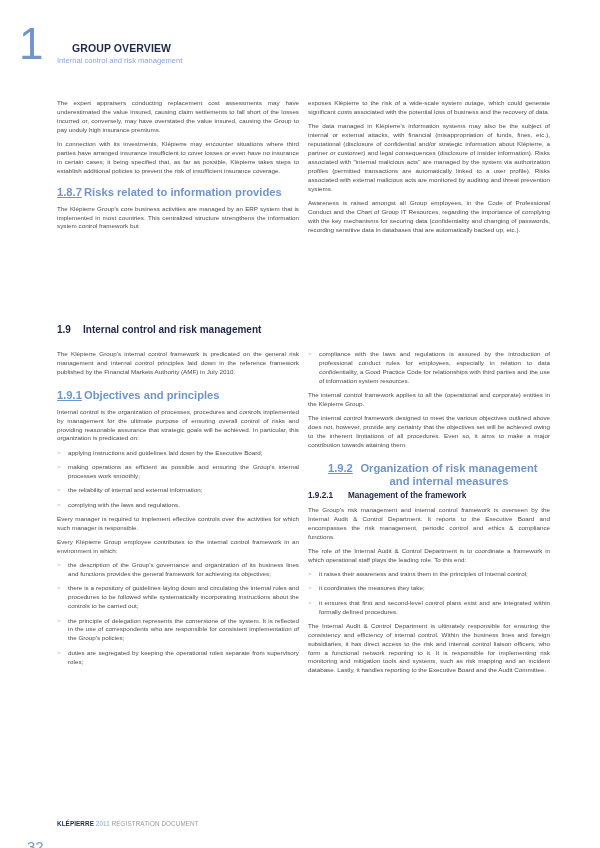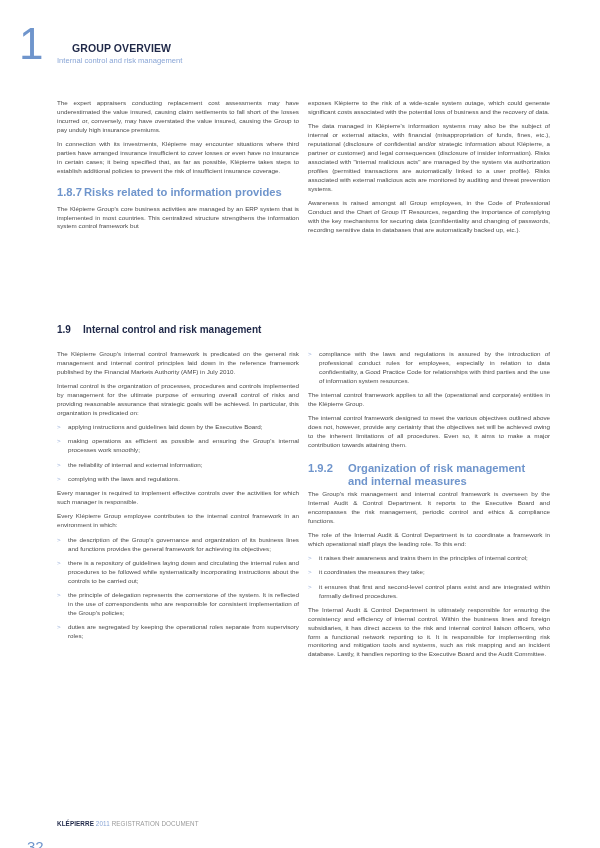--- a/index.html
+++ b/index.html
@@ -14,21 +14,21 @@
                color: #1f2848; letter-spacing: 0.1px; }
   .hdr-sub { position: absolute; left: 57px; top: 56px; font-size: 7.6px; color: #8aa6d6; }
 
   
   .col { position: absolute; width: 242px; font-size: 6.25px; line-height: 8.9px; color: #4a4a4a; }
   .col p { margin: 0 0 5.4px 0; text-align: justify; }
   .col .bul { position: relative; padding-left: 11px; margin: 0 0 5.4px 0; text-align: justify; }
   .col .bul::before { content: ">"; position: absolute; left: 0; top: 0; color: #9ab0d8; }
 
   .h3 { color: #6f95cc; font-weight: bold; font-size: 11.2px; line-height: 13px; margin: 0 0 6px 0; }
-  .h3 .n { display: inline-block; width: 27px; }
+  .h3 .n { display: inline-block; width: 27px; text-decoration: underline; }
   .h3b .n { width: 40px; }
   .h4 { color: #1f2848; font-weight: bold; font-size: 8.2px; line-height: 11px; margin: 0 0 5px 0; }
   .h4 .n { display: inline-block; width: 40px; }
   .h2 { position: absolute; left: 57px; top: 324px; font-size: 10px; font-weight: bold; color: #1f2848; }
   .h2 .n { display: inline-block; width: 26px; }
 
   
   .pgnum { position: absolute; left: 27px; top: 838px; font-size: 15px; color: #6f95cc; }
   .foot { position: absolute; left: 57px; top: 820px; font-size: 6.3px; color: #9a9a9a; letter-spacing: 0.1px; }
   .foot .brand { color: #1f2848; font-weight: bold; }
@@ -57,40 +57,46 @@
     <p>The data managed in Klépierre's information systems may also be the subject of internal or external attacks, with financial (misappropriation of funds, fines, etc.), reputational (disclosure of confidential and/or strategic information about Klépierre, a partner or customer) and legal consequences (disclosure of insider information). Risks associated with "internal malicious acts" are managed by the system via authorization profiles (permitted transactions are automatically linked to a user profile). Risks associated with external malicious acts are monitored by auditing and threat prevention systems.</p>
     <p>Awareness is raised amongst all Group employees, in the Code of Professional Conduct and the Chart of Group IT Resources, regarding the importance of complying with the key mechanisms for securing data (confidentiality and changing of passwords, recording sensitive data in databases that are automatically backed up, etc.).</p>
   </div>
 
   <div class="h2">
     <span class="n">1.9</span><span>Internal control and risk management</span>
   </div>
 
   <div class="col" style="left:57px; top:350px;">
     <p>The Klépierre Group's internal control framework is predicated on the general risk management and internal control principles laid down in the reference framework published by the Financial Markets Authority (AMF) in July 2010.</p>
+    <div class="h3" style="margin-top:12px;">
+      <span class="n">1.9.1</span><span>Objectives and principles</span>
+    </div>
     <p>Internal control is the organization of processes, procedures and controls implemented by management for the ultimate purpose of ensuring overall control of risks and providing reasonable assurance that strategic goals will be achieved. In particular, this organization is predicated on:</p>
     <div class="bul">applying instructions and guidelines laid down by the Executive Board;</div>
     <div class="bul">making operations as efficient as possible and ensuring the Group's internal processes work smoothly;</div>
     <div class="bul">the reliability of internal and external information;</div>
     <div class="bul">complying with the laws and regulations.</div>
     <p>Every manager is required to implement effective controls over the activities for which such manager is responsible.</p>
     <p>Every Klépierre Group employee contributes to the internal control framework in an environment in which:</p>
     <div class="bul">the description of the Group's governance and organization of its business lines and functions provides the general framework for achieving its objectives;</div>
     <div class="bul">there is a repository of guidelines laying down and circulating the internal rules and procedures to be followed while systematically incorporating instructions about the controls to be carried out;</div>
     <div class="bul">the principle of delegation represents the cornerstone of the system. It is reflected in the use of correspondents who are responsible for consistent implementation of the Group's policies;</div>
     <div class="bul">duties are segregated by keeping the operational roles separate from supervisory roles;</div>
   </div>
 
   <div class="col" style="left:308px; top:350px;">
     <div class="bul">compliance with the laws and regulations is assured by the introduction of professional conduct rules for employees, especially in relation to data confidentiality, a Good Practice Code for relationships with third parties and the use of information system resources.</div>
     <p>The internal control framework applies to all the (operational and corporate) entities in the Klépierre Group.</p>
     <p>The internal control framework designed to meet the various objectives outlined above does not, however, provide any certainty that the objectives set will be achieved owing to the inherent limitations of all procedures. Even so, it aims to make a major contribution towards attaining them.</p>
-    <div class="h3 h3b" style="margin-top:12px; margin-bottom:2px;">
+    <div class="h3 h3b" style="margin-top:12px; margin-bottom:2px;text-align:center;">
       <span class="n">1.9.2</span><span>Organization of risk management</span><br>
       <span class="n"></span><span>and internal measures</span>
+    </div>
+    <div class="h4">
+      <span class="n">1.9.2.1</span><span>Management of the framework</span>
     </div>
     <p>The Group's risk management and internal control framework is overseen by the Internal Audit &amp; Control Department. It reports to the Executive Board and encompasses the risk management, periodic control and ethics &amp; compliance functions.</p>
     <p>The role of the Internal Audit &amp; Control Department is to coordinate a framework in which operational staff plays the leading role. To this end:</p>
     <div class="bul">it raises their awareness and trains them in the principles of internal control;</div>
     <div class="bul">it coordinates the measures they take;</div>
     <div class="bul">it ensures that first and second-level control plans exist and are integrated within formally defined procedures.</div>
     <p>The Internal Audit &amp; Control Department is ultimately responsible for ensuring the consistency and efficiency of internal control. Within the business lines and foreign subsidiaries, it has direct access to the risk and internal control liaison officers, who form a functional network reporting to it. It is responsible for implementing risk monitoring and mitigation tools and systems, such as risk mapping and an incident database. Lastly, it handles reporting to the Executive Board and the Audit Committee.</p>
   </div>
 
   <div class="pgnum">32</div>

